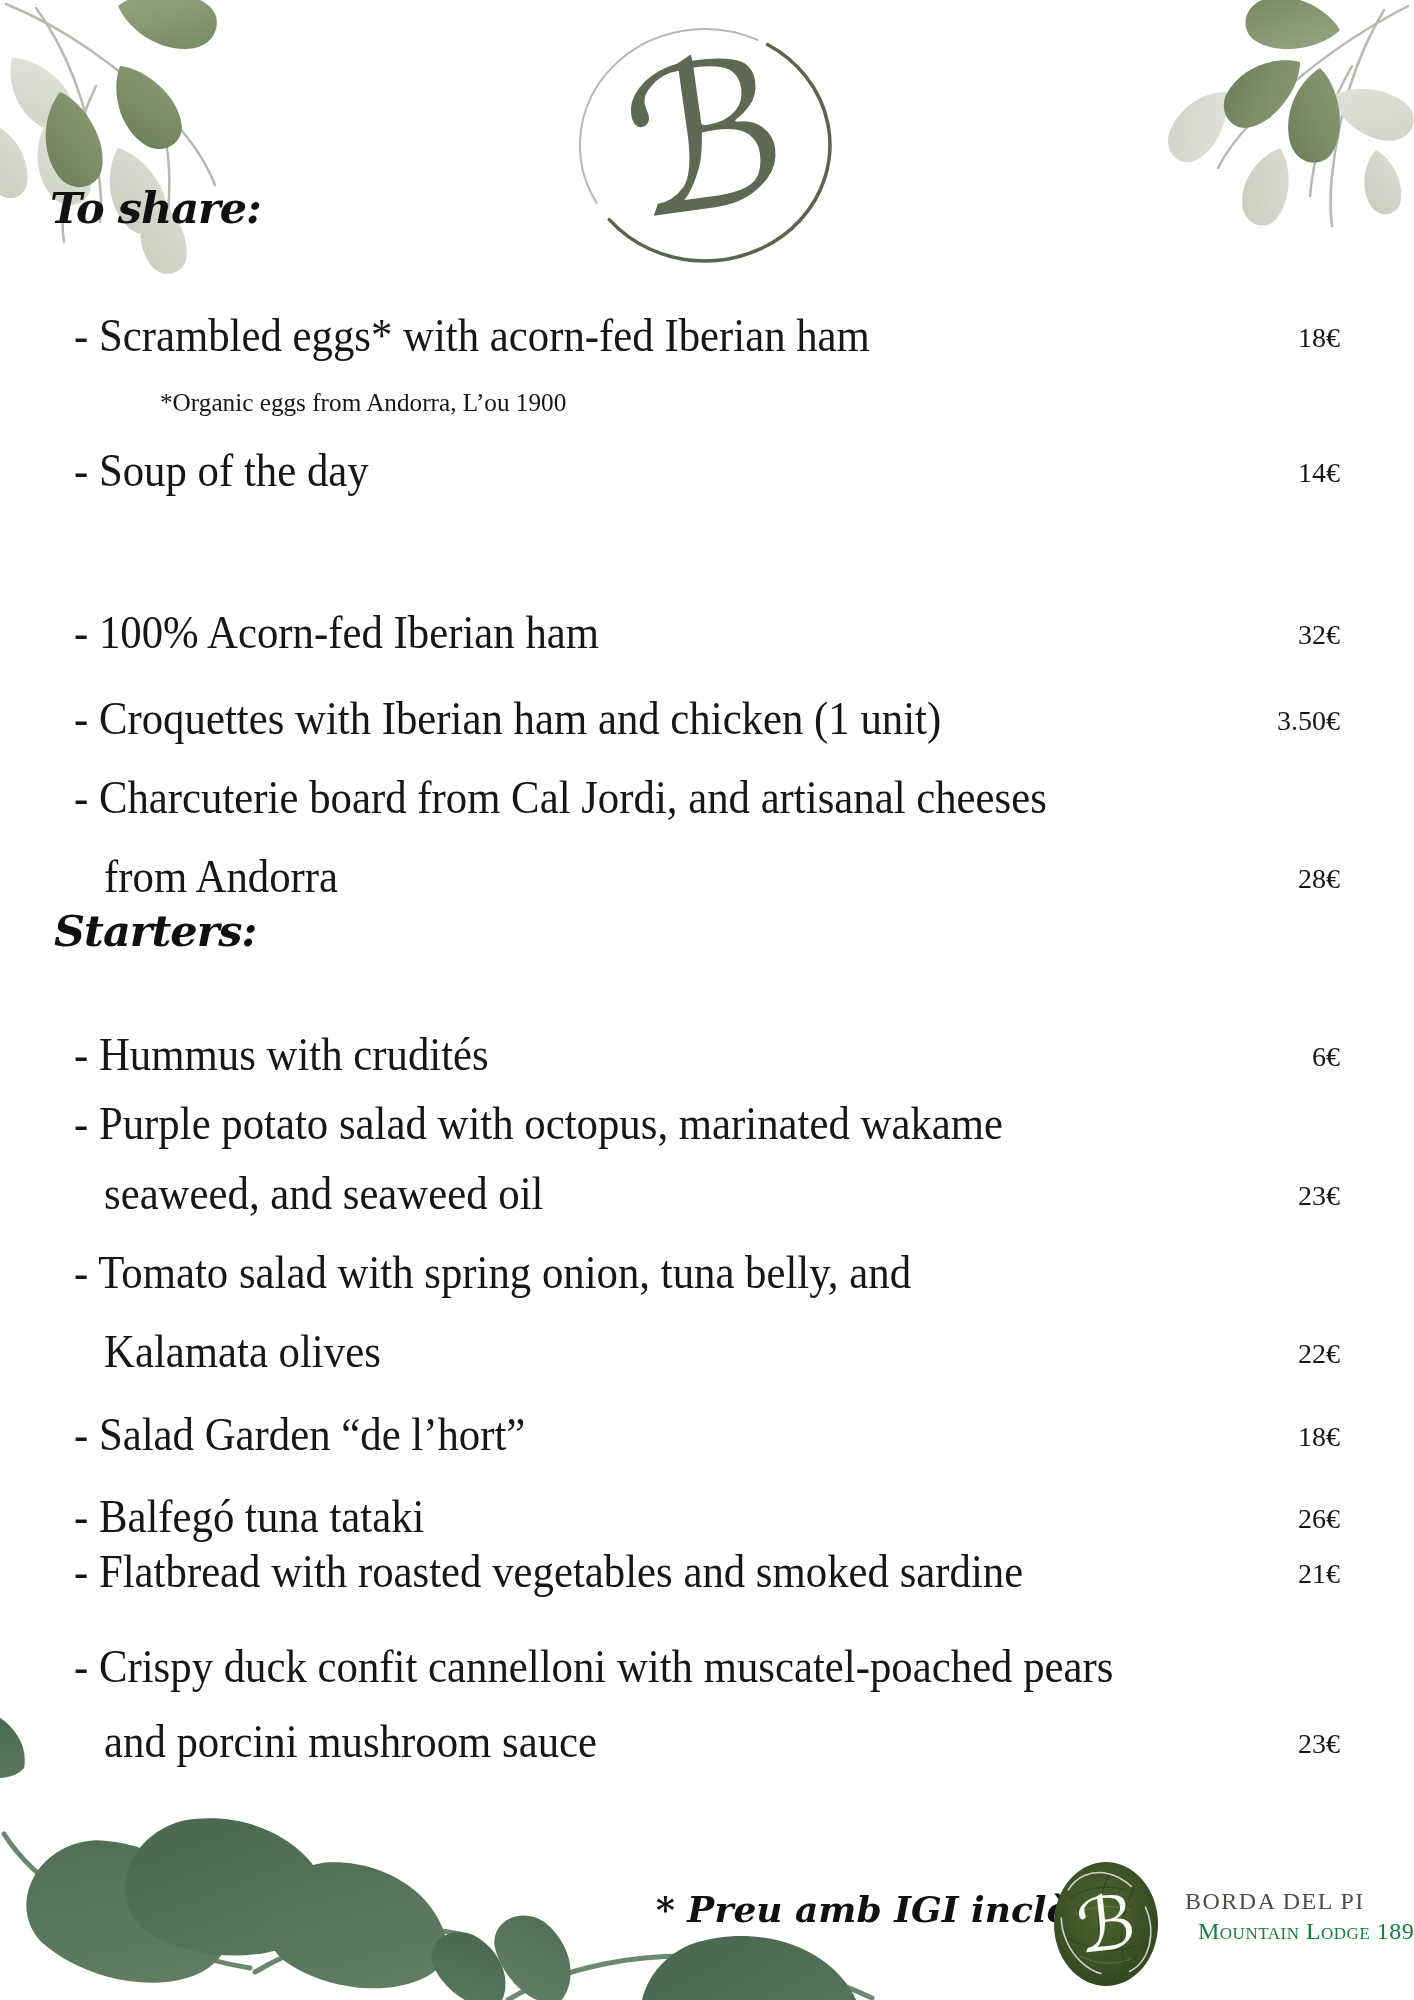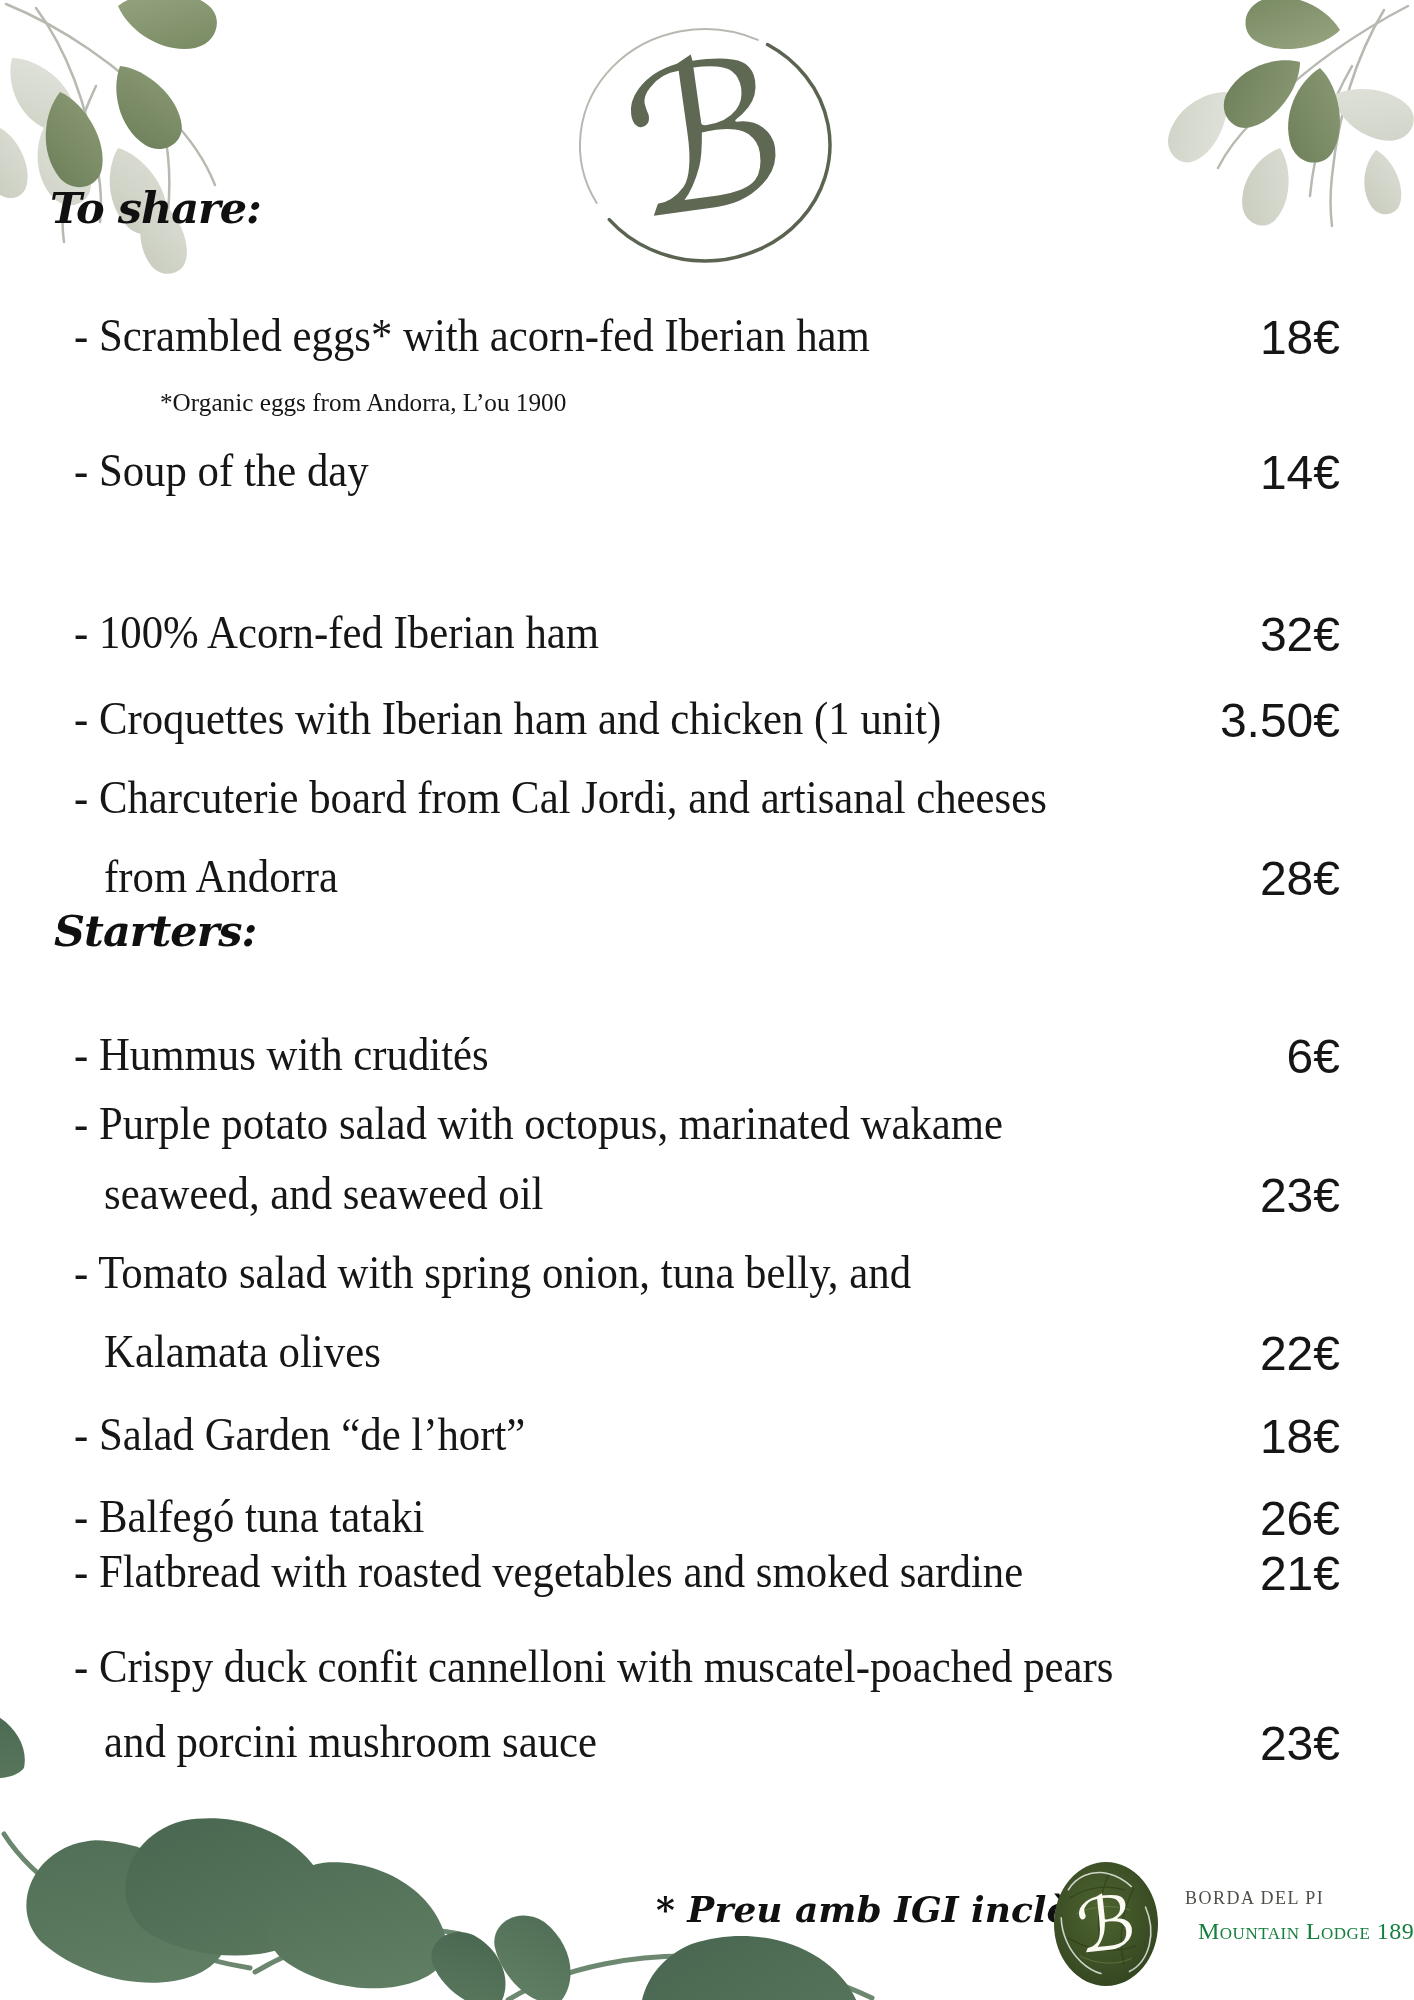--- a/index.html
+++ b/index.html
@@ -7,26 +7,26 @@
         font-family:"Liberation Serif",serif;color:#161616;margin:0 auto;}
   .foliage{position:absolute;z-index:1;pointer-events:none;}
   .script{font-family:"DejaVu Serif",serif;font-style:italic;font-weight:700;color:#101010;}
   .heading{position:absolute;z-index:3;font-size:43px;letter-spacing:-1px;white-space:nowrap;}
   .row{position:absolute;left:0;width:100%;height:56px;z-index:3;}
   .row .t{position:absolute;left:74px;top:0;font-size:46px;line-height:56px;white-space:nowrap;
           transform:scaleX(0.93);transform-origin:left center;}
   .row.cont .t{left:104px;}
   .row.note{height:34px;text-decoration:underline;}
   .row.note .t{left:160px;font-size:26px;line-height:34px;transform:scaleX(0.97);}
-  .row .p{position:absolute;right:74px;top:4px;font-size:48px;line-height:52px;
-          font-family:Liberation Sans, sans-serif;white-space:nowrap;}
+  .row .p{position:absolute;right:74px;top:4px;font-size:28px;line-height:52px;
+          font-family:Liberation Serif, serif;white-space:nowrap;}
   .toplogo{position:absolute;left:572px;top:16px;z-index:2;}
   .footnote{position:absolute;left:656px;top:1888px;font-size:36px;z-index:3;white-space:nowrap;}
   .badge{position:absolute;left:1050px;top:1858px;z-index:3;}
-  .brandname{position:absolute;left:1185px;top:1888px;font-size:18px;letter-spacing:1.5px;
+  .brandname{position:absolute;left:1185px;top:1888px;font-size:24px;letter-spacing:1.5px;
              color:#4e4e49;z-index:3;white-space:nowrap;}
   .brandsub{position:absolute;left:1198px;top:1918px;font-size:24px;letter-spacing:0.5px;
             font-variant:small-caps;color:#15803d;z-index:3;white-space:nowrap;}
 </style>
 </head>
 <body>
 
 <div id="page">
 
   <svg class="foliage" style="left:0;top:0;" width="320" height="300" viewBox="0 0 320 300">

